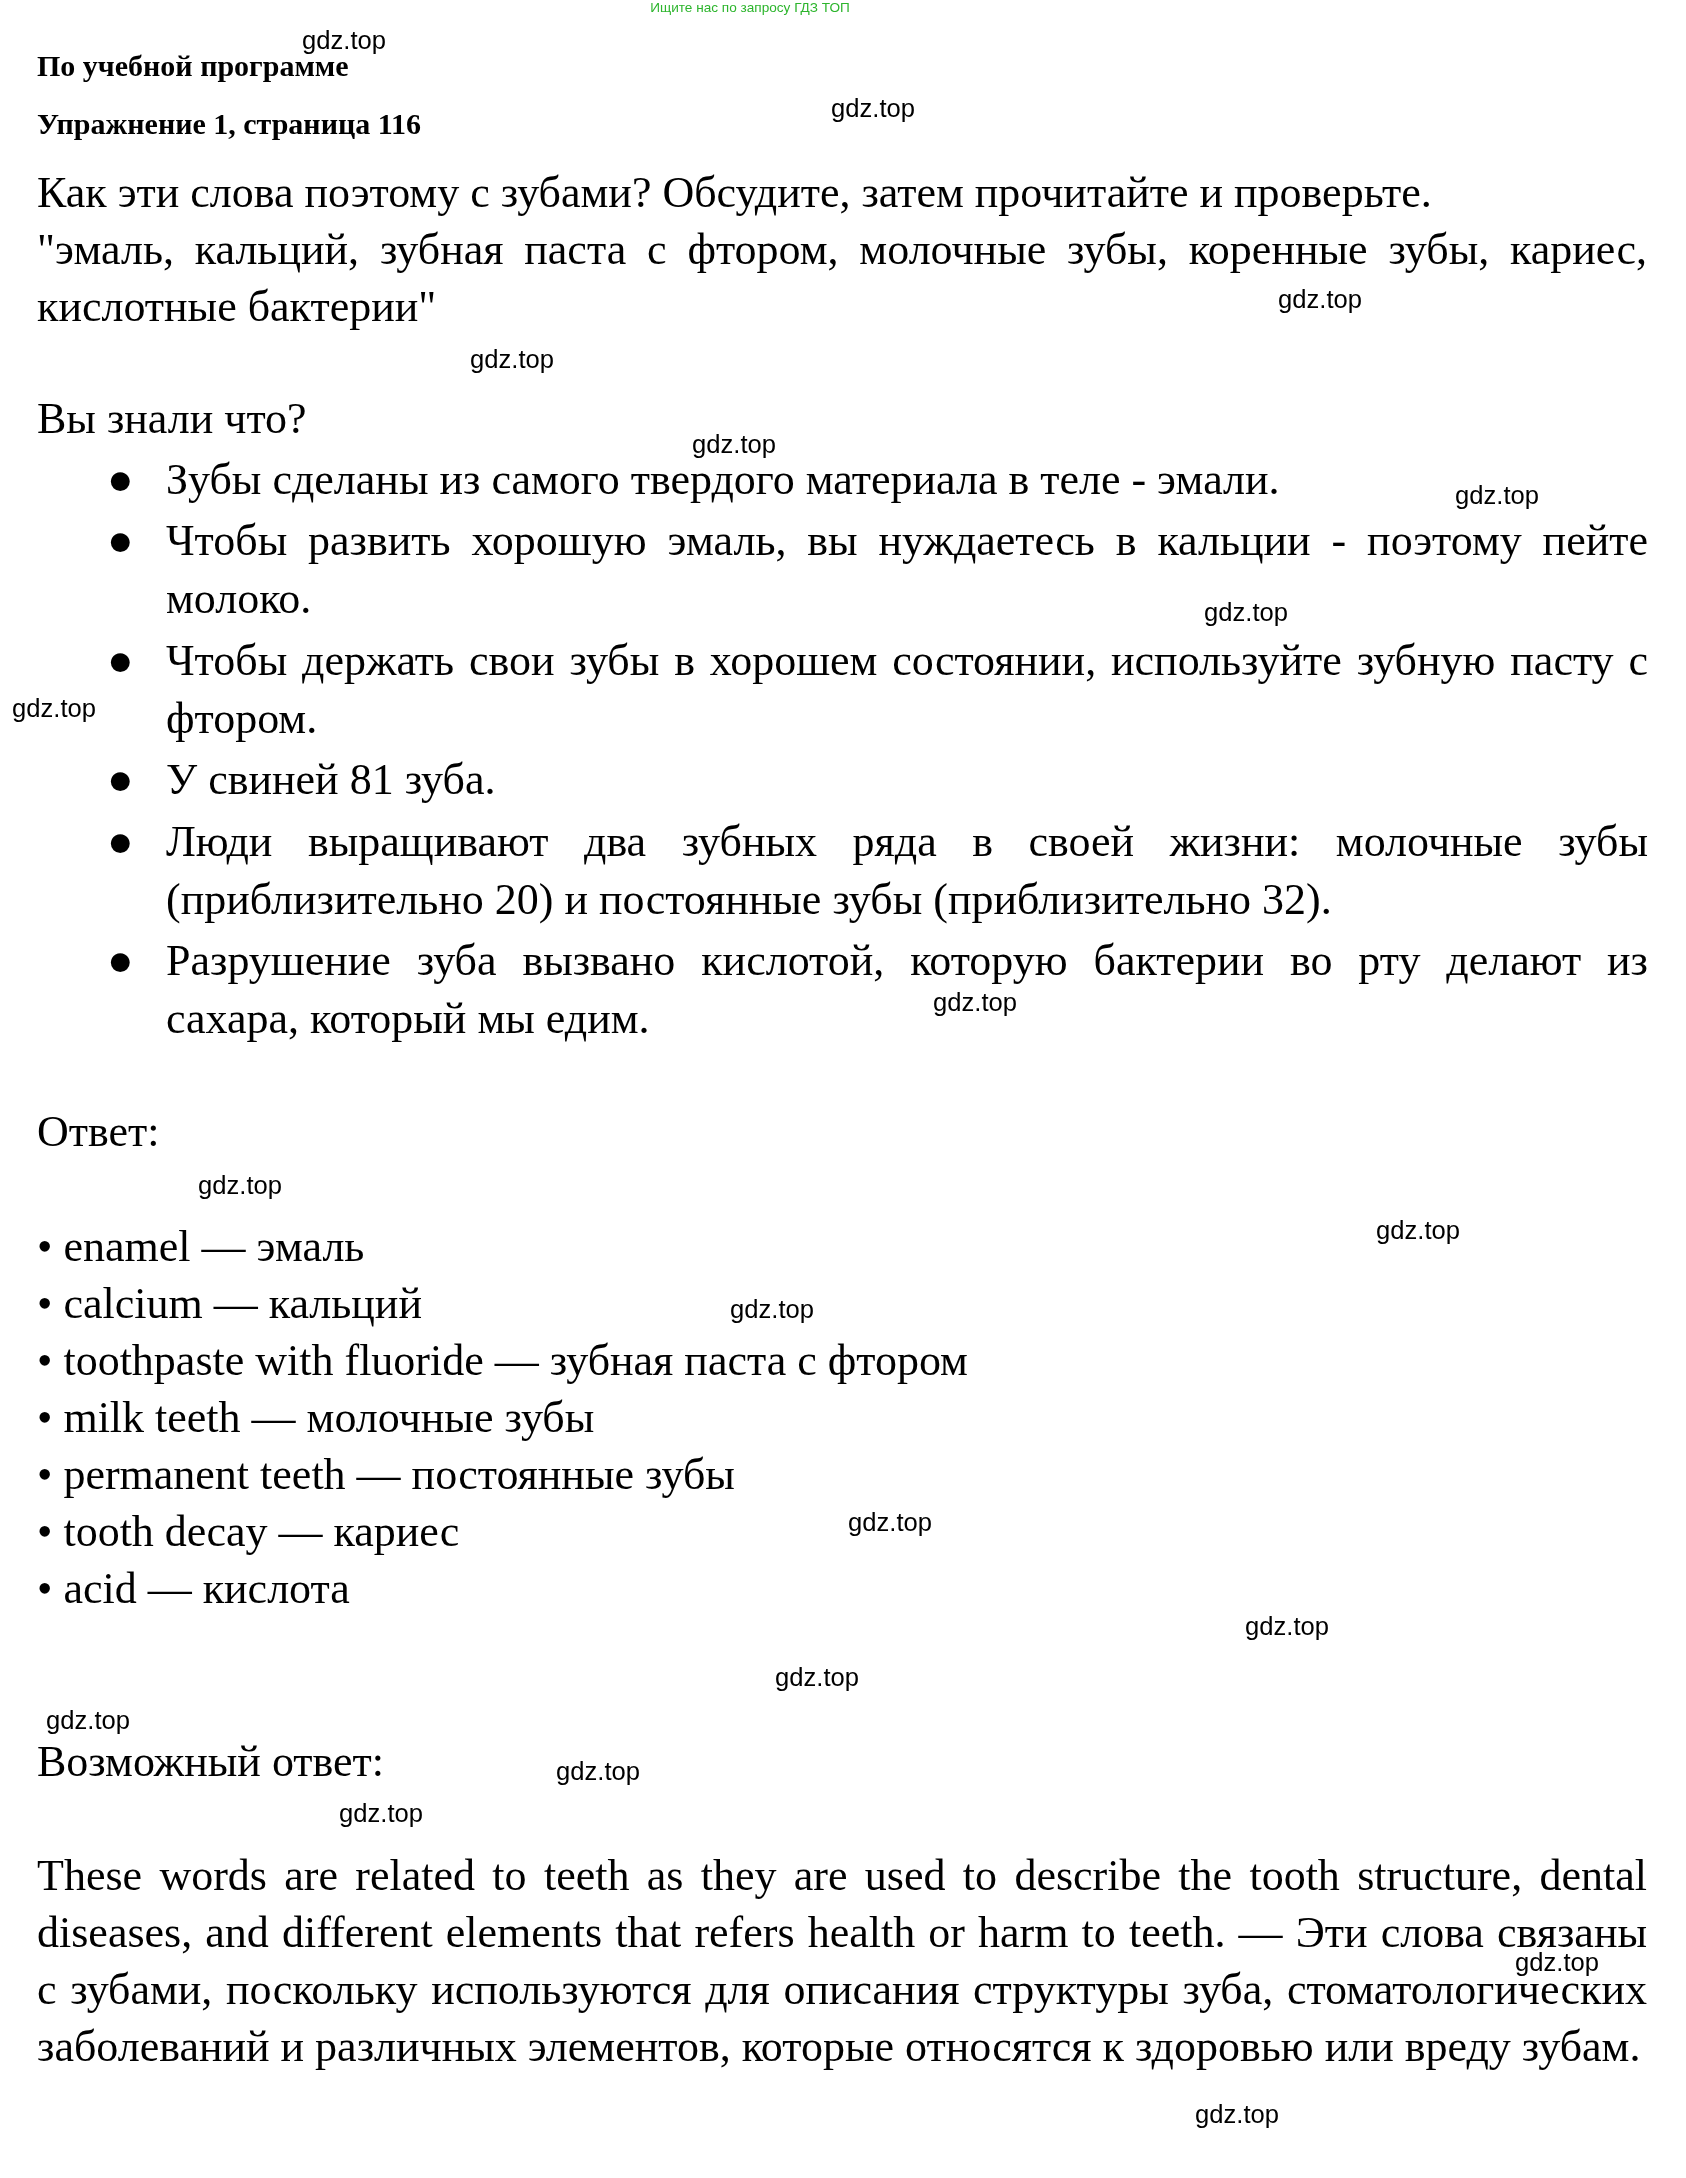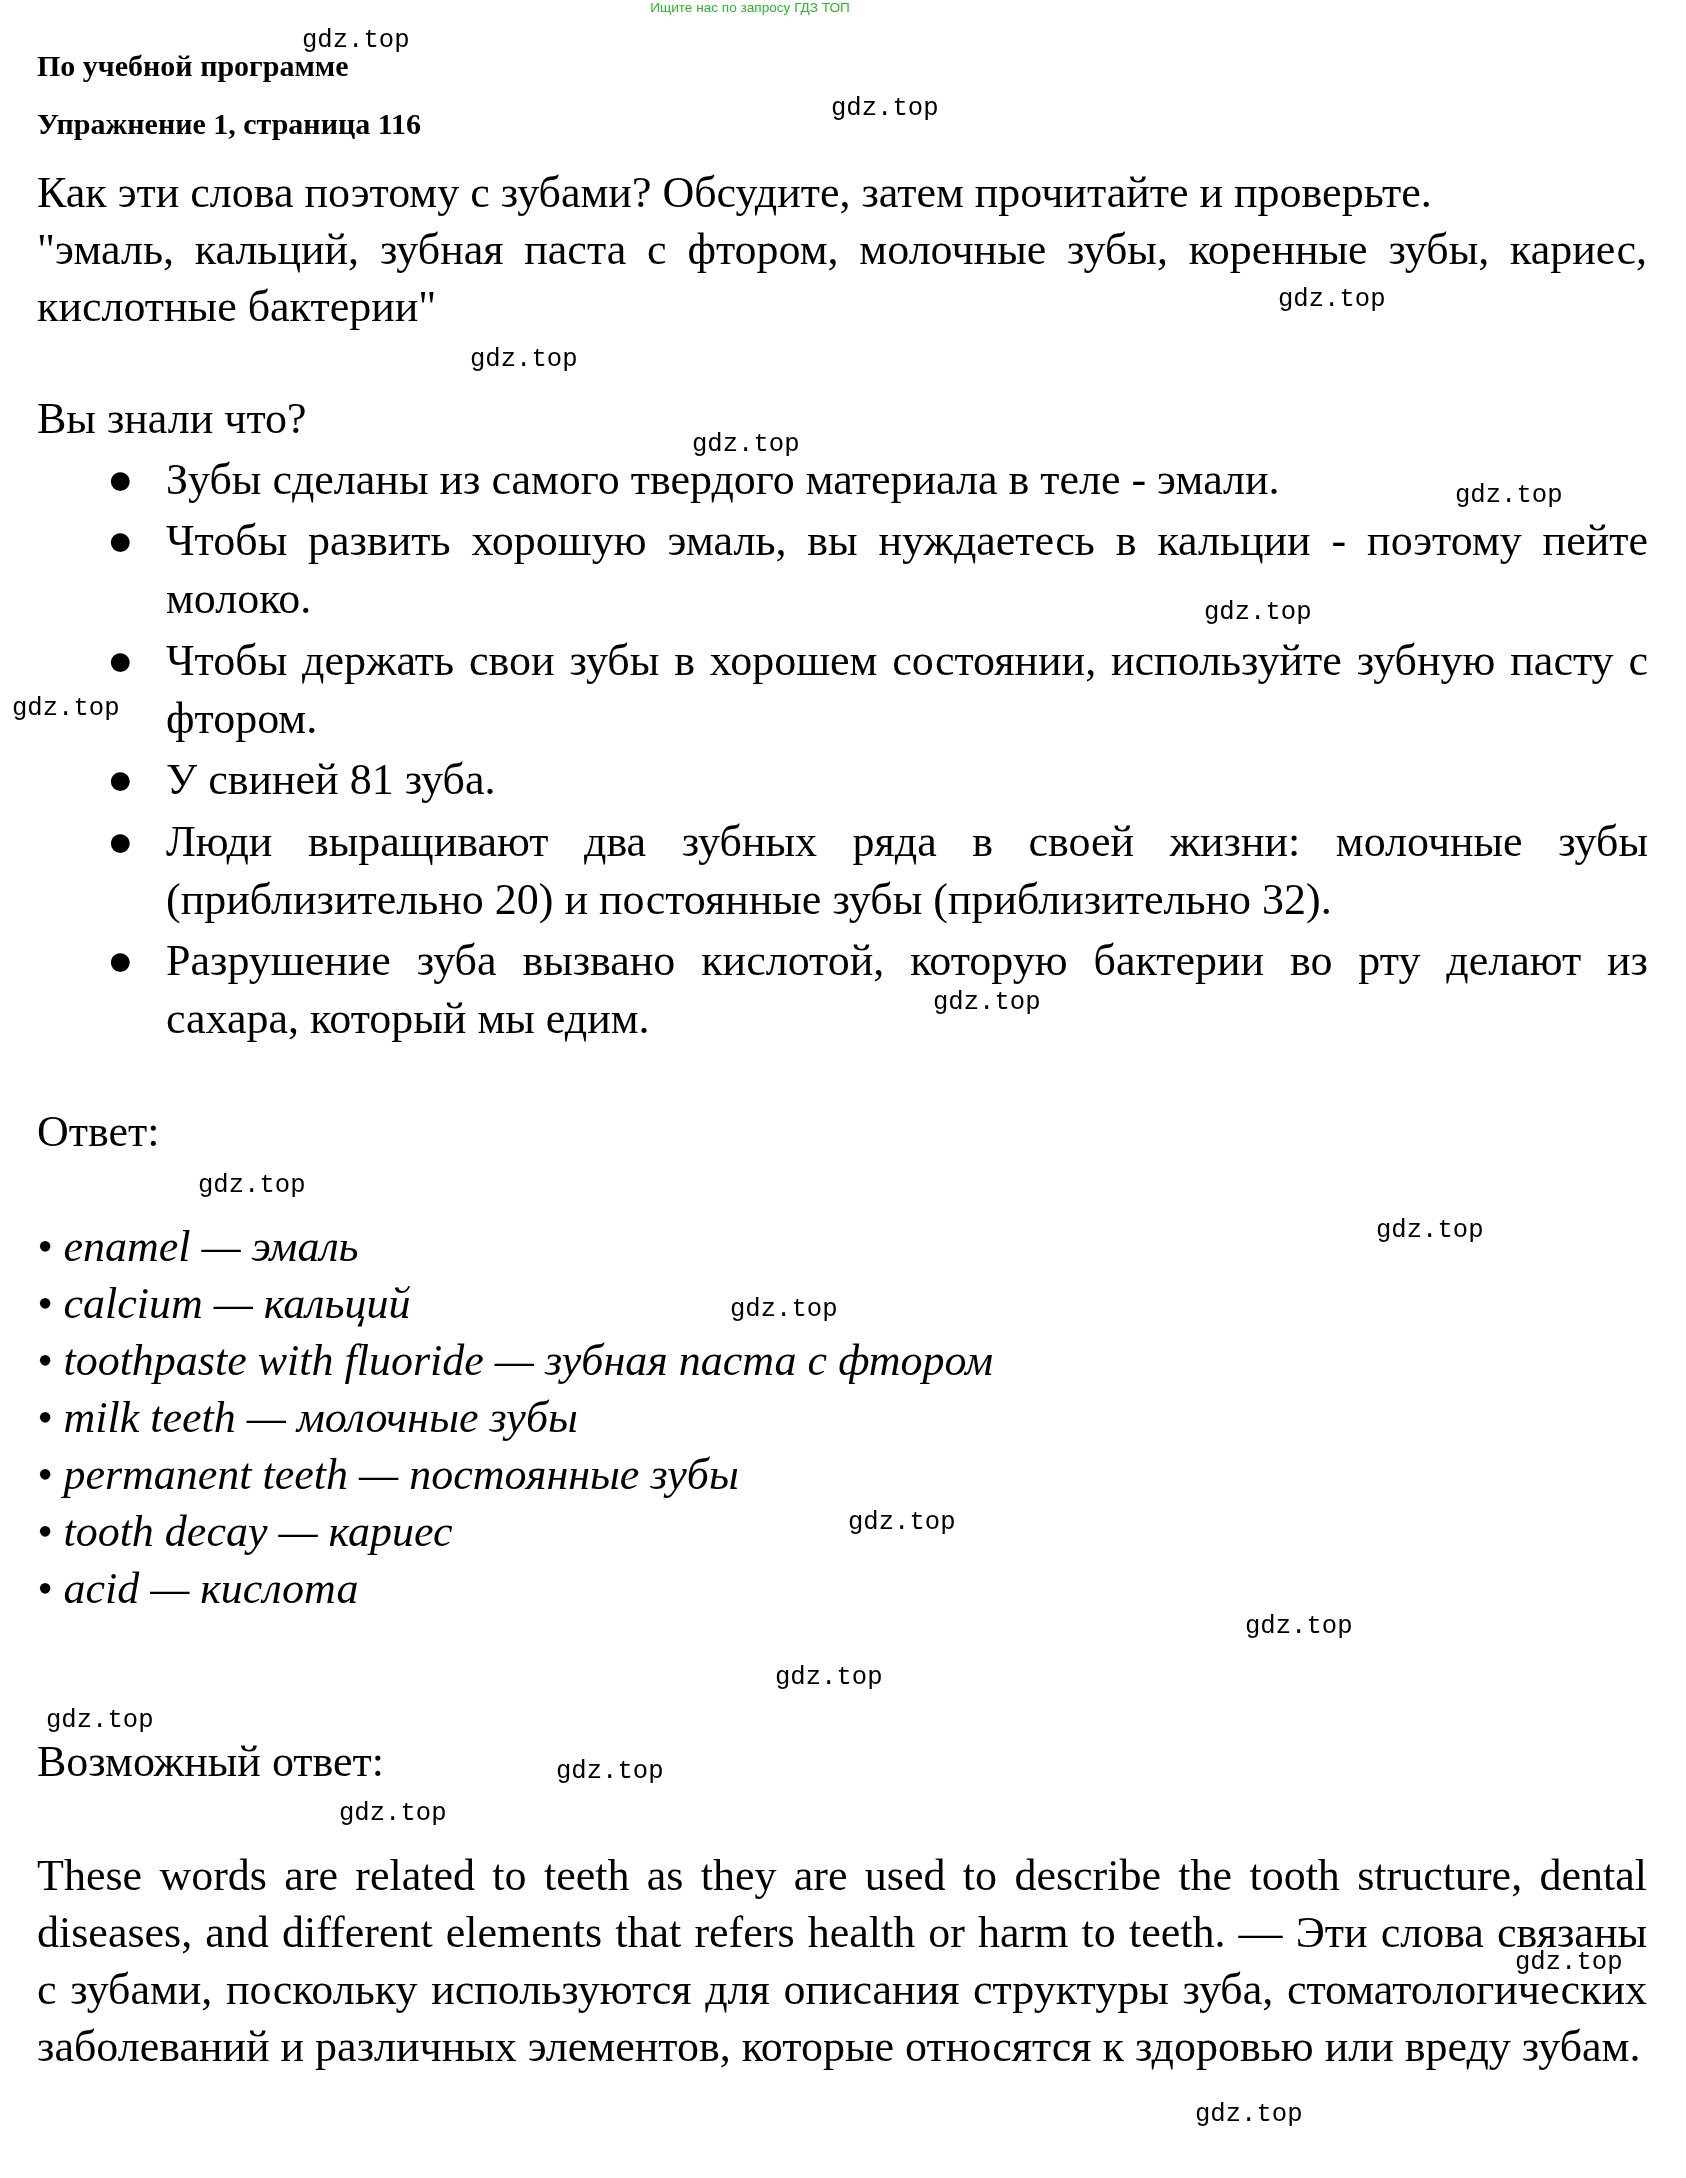--- a/index.html
+++ b/index.html
@@ -3,28 +3,28 @@
 <meta charset="utf-8">
 <style>
   html, body { margin: 0; padding: 0; background: #ffffff; }
   body { width: 1687px; height: 2178px; position: relative; overflow: hidden;
          font-family: "Liberation Serif", serif; color: #000; }
   .abs { position: absolute; white-space: nowrap; }
   .top-banner { left: 0; width: 1500px; top: 0; text-align: center;
                 font-family: "Liberation Sans", sans-serif; font-size: 13.6px; color: #2db52d; }
   .bottom-banner { left: 0; width: 1687px; top: 2160px; text-align: center;
                    font-family: "Liberation Sans", sans-serif; font-size: 13.6px; color: #5a2a8a; margin-top: 25px; }
-  .wm { font-family: Liberation Mono, monospace; font-size: 25.6px; color: #000; }
+  .wm { font-family: Liberation Sans, sans-serif; font-size: 25.6px; color: #000; }
   .h-bold { font-weight: bold; font-size: 30px; left: 37px; }
   .txt { font-size: 44px; left: 37px; line-height: 58px; }
   .para { position: absolute; left: 37px; width: 1610px; font-size: 44px; line-height: 57px; text-align: justify; }
   .bullets { position: absolute; left: 0; top: 451px; width: 1648px; margin: 0; padding: 0; list-style: none; }
   .bullets li { position: relative; padding-left: 166px; font-size: 44px; line-height: 58px; text-align: justify; margin-bottom: 3.4px; }
   .bullets li .dot { position: absolute; left: 107px; top: 0; font-size: 44px; }
-  .answers { position: absolute; left: 37px; top: 1218px; margin: 0; padding: 0; list-style: none; font-style: italic; }
+  .answers { position: absolute; left: 37px; top: 1218px; margin: 0; padding: 0; list-style: none; }
   .answers li { font-size: 44px; line-height: 57px; }
 </style>
 </head>
 <body>
 
 <div class="abs top-banner">Ищите нас по запросу ГДЗ ТОП</div>
 <div class="abs bottom-banner">gdz top  //  гдз топ  //  гдз top</div>
 
 <div class="abs h-bold" style="top:49px;">По учебной программе</div>
 <div class="abs h-bold" style="top:107px;">Упражнение 1, страница 116</div>

